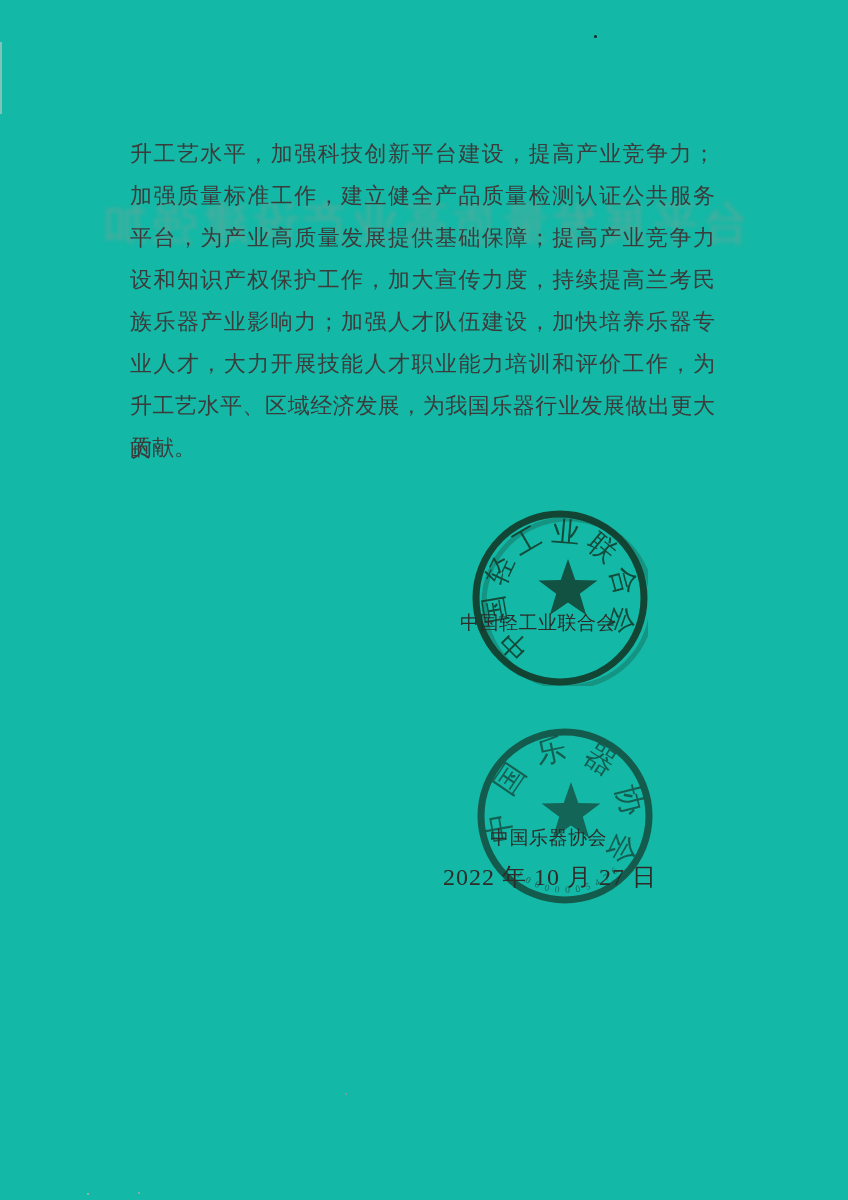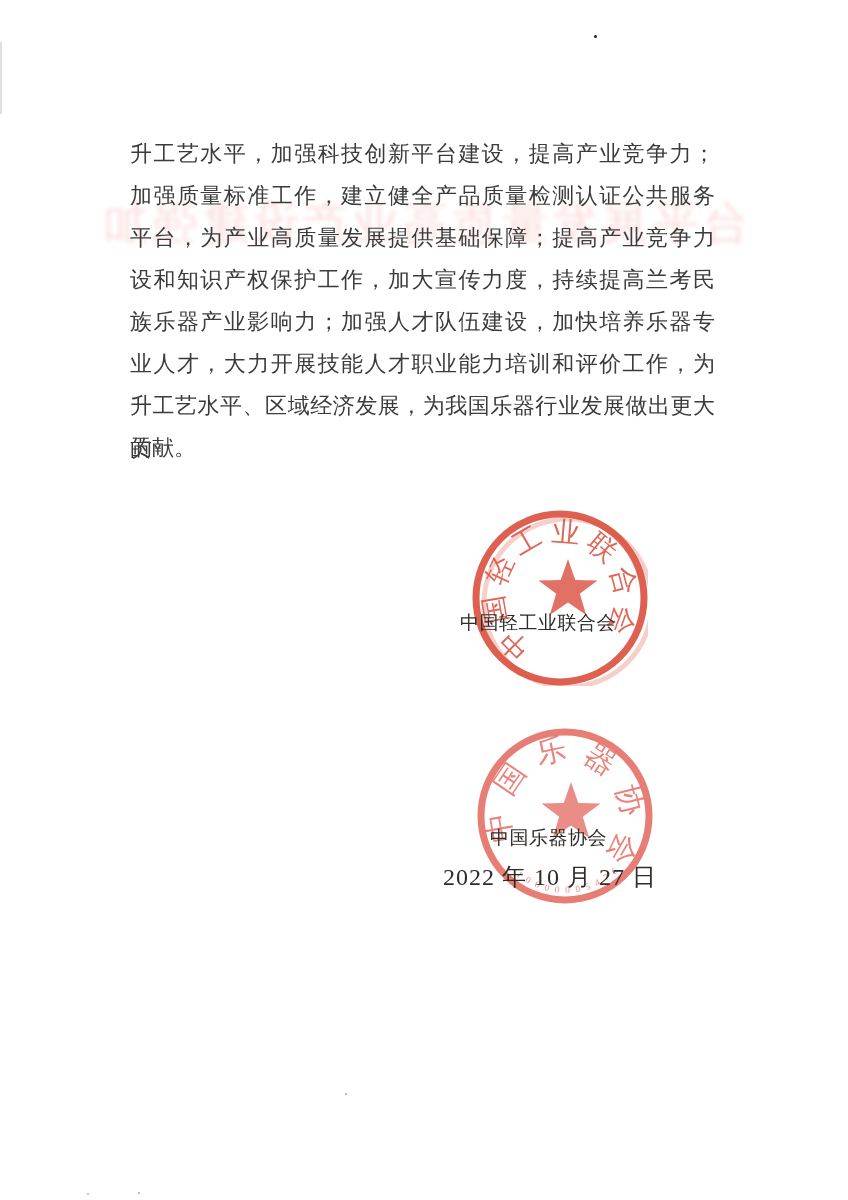--- a/index.html
+++ b/index.html
@@ -1,19 +1,19 @@
 <!DOCTYPE html>
 <html><head>
 <meta charset="utf-8">
 <style>
   html,body{margin:0;padding:0;background:#e9e9e9;}
   .page{
     position:relative;
     width:848px;height:1200px;
-    background:#ffffff;
+    background:#14b8a6;
     overflow:hidden;
     font-family:"Liberation Serif","DejaVu Serif",serif;
   }
   
   .bleedthrough{
     position:absolute;
     left:122px;top:194px;width:626px;height:60px;
     font-size:46px;line-height:60px;
     letter-spacing:4px;
     white-space:nowrap;

